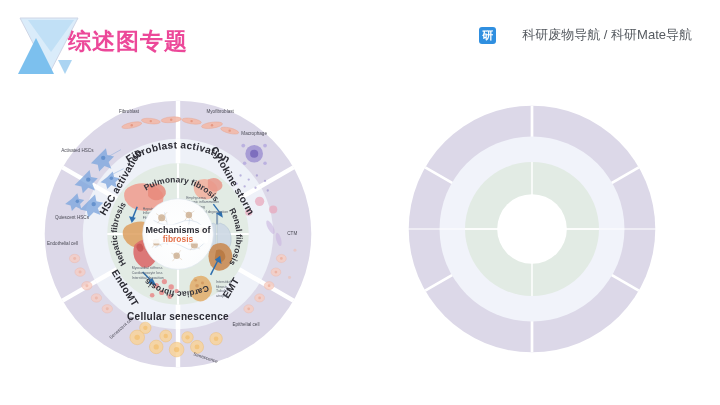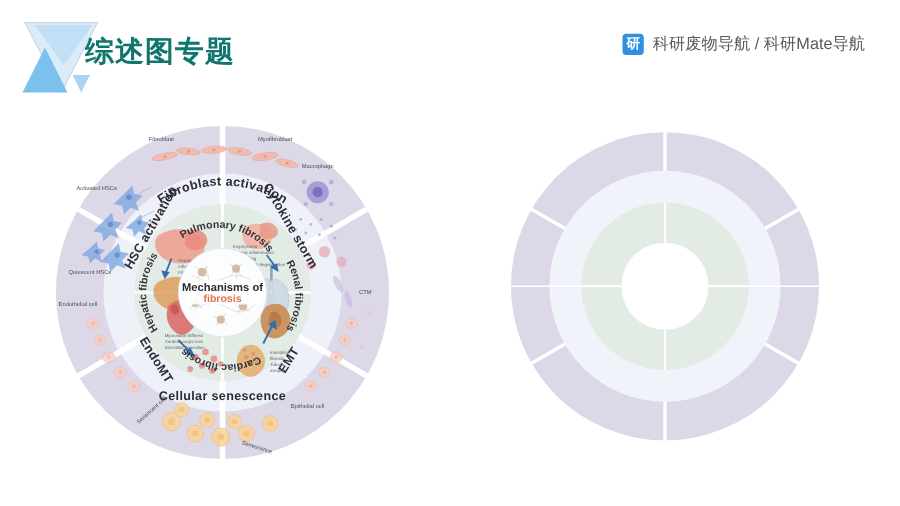--- a/index.html
+++ b/index.html
@@ -31,21 +31,21 @@
     height: 68px;
   }
   .logo-mark svg { display: block; }
 
   .page-title {
     position: absolute;
     left: 68px;
     top: 26px;
     font-size: 23px;
     font-weight: bold;
-    color: #0f766e;
+    color: #ec4899;
     letter-spacing: 1px;
     white-space: nowrap;
   }
 
   .brand-group {
     position: absolute;
     right: 28px;
     top: 26px;
     display: flex;
     align-items: center;
@@ -60,20 +60,21 @@
     color: #ffffff;
     font-size: 11px;
     line-height: 17px;
     text-align: center;
     font-weight: bold;
     flex: 0 0 auto;
   }
   .brand-text {
     font-size: 13px;
     color: #555a60;
+    margin-left: 19px;
   }
 
   
   .figure-left {
     position: absolute;
     left: 42px;
     top: 98px;
     width: 272px;
     height: 272px;
   }

